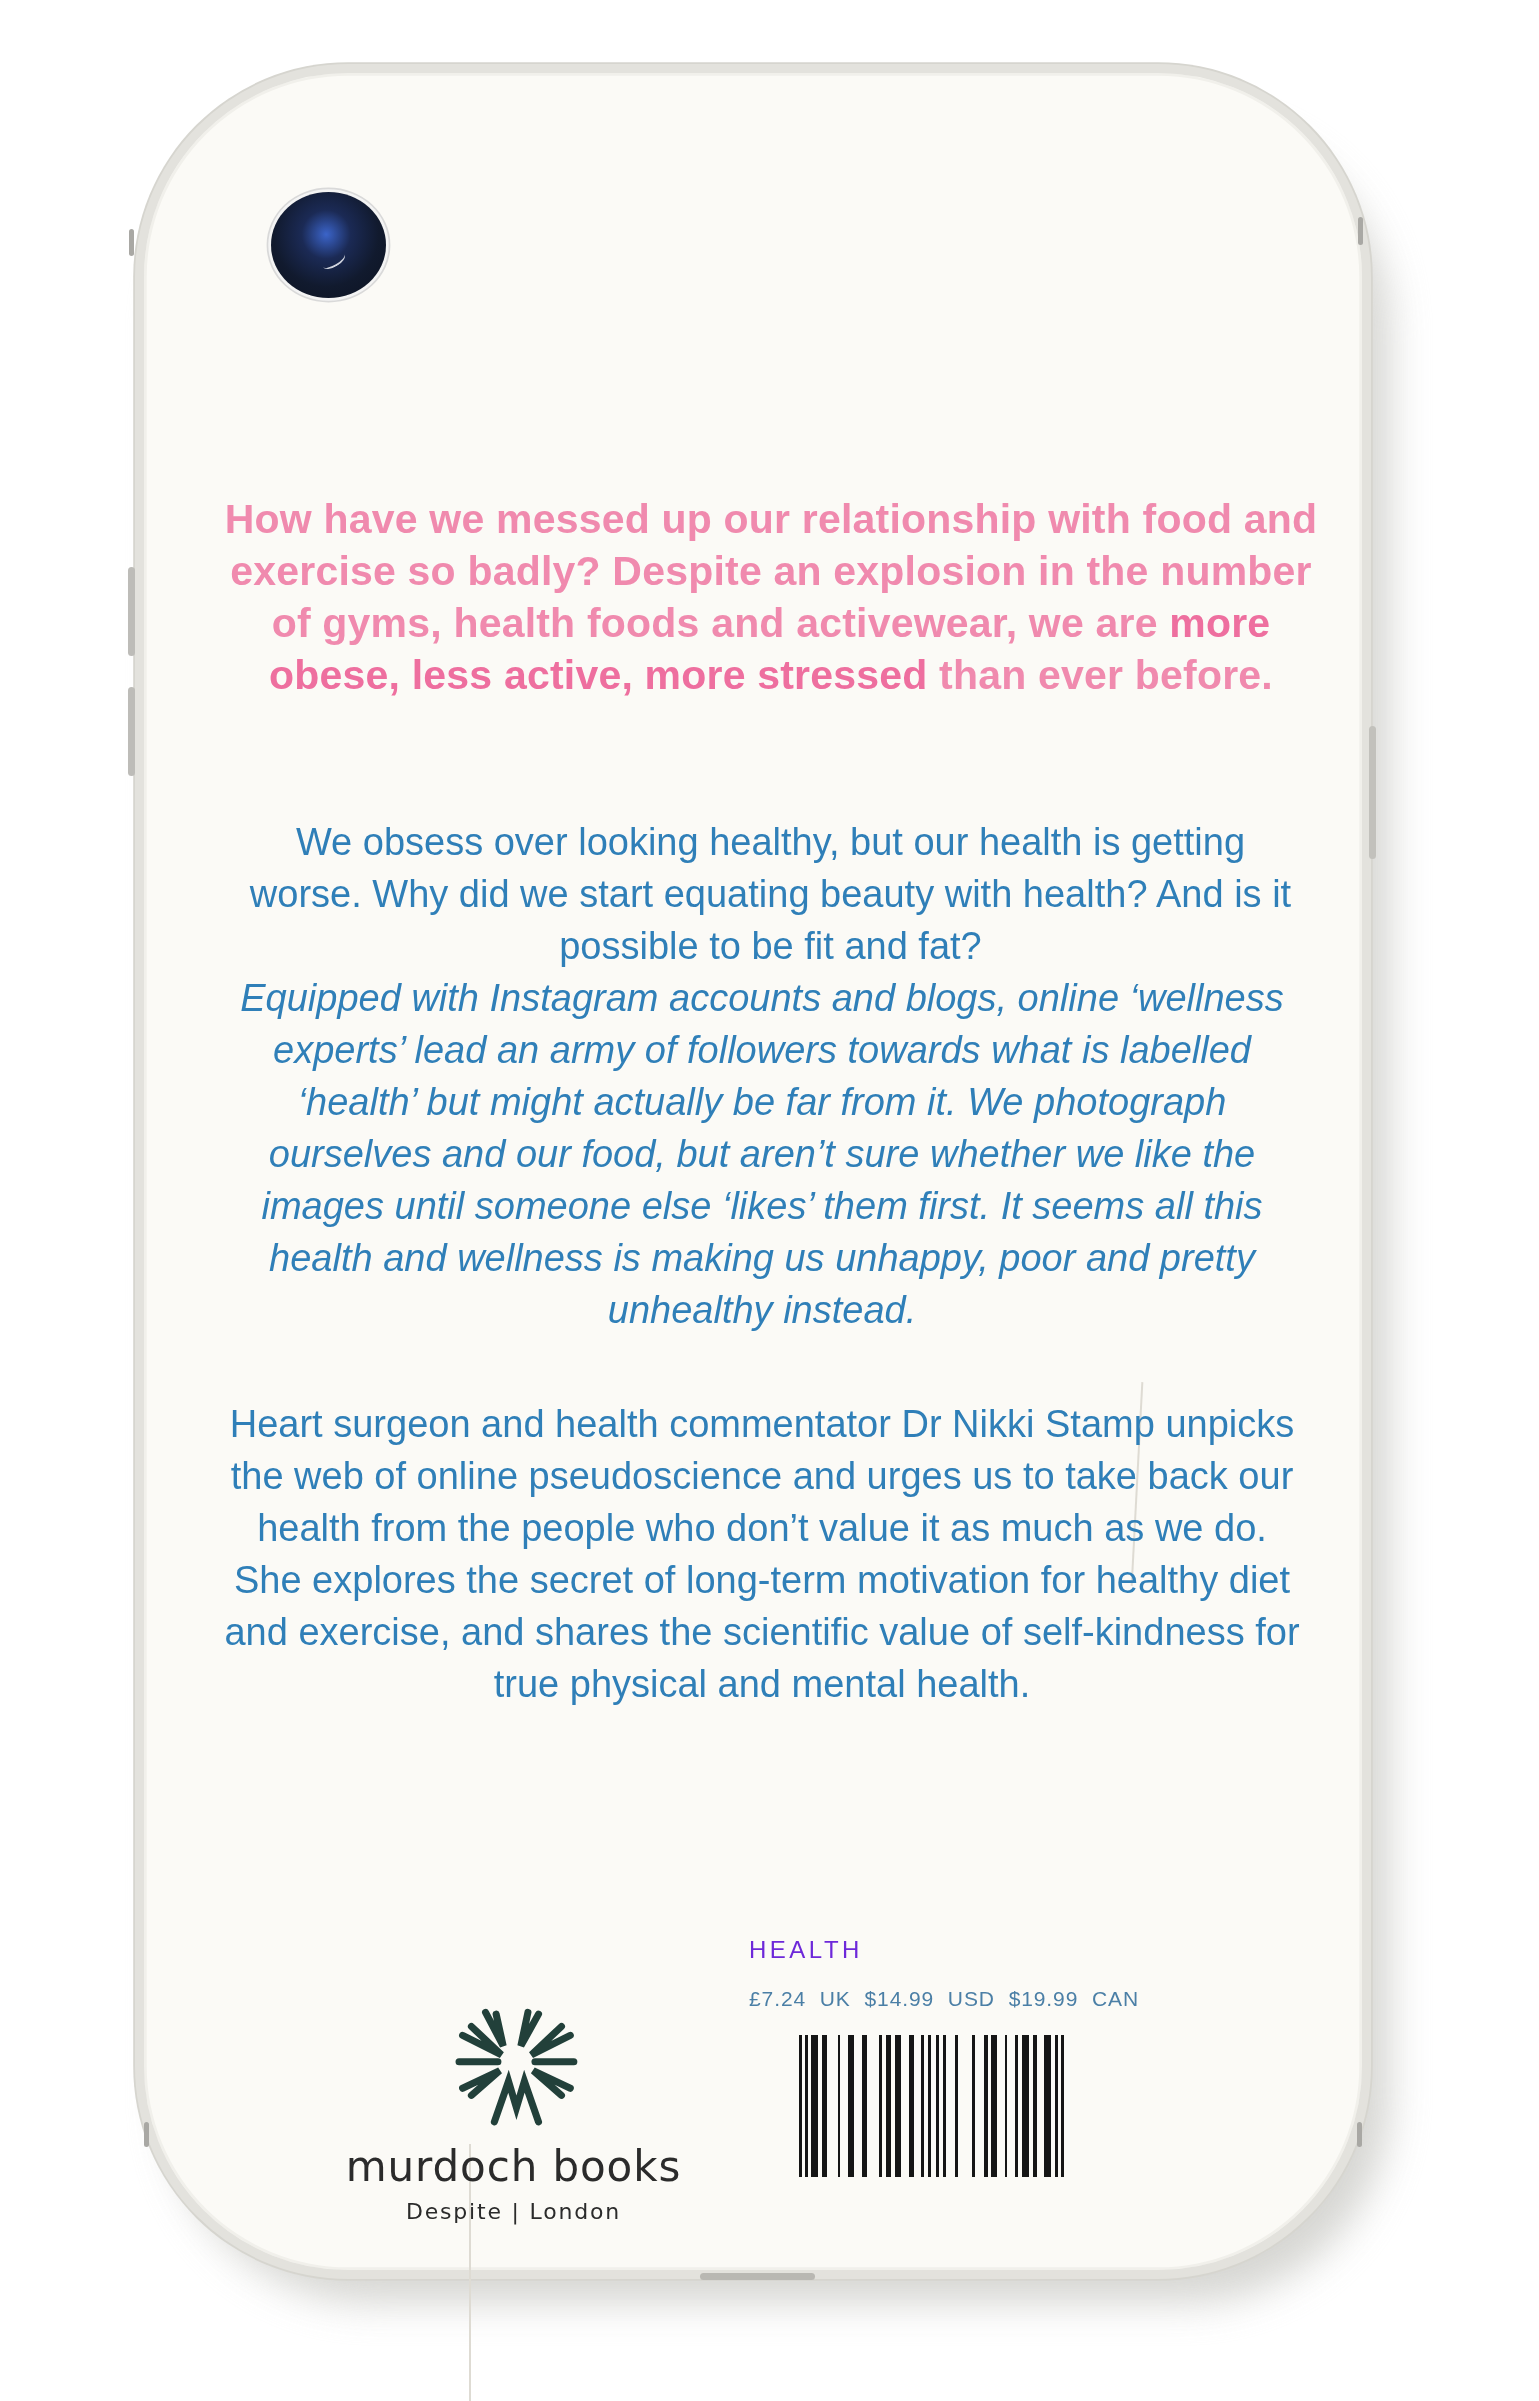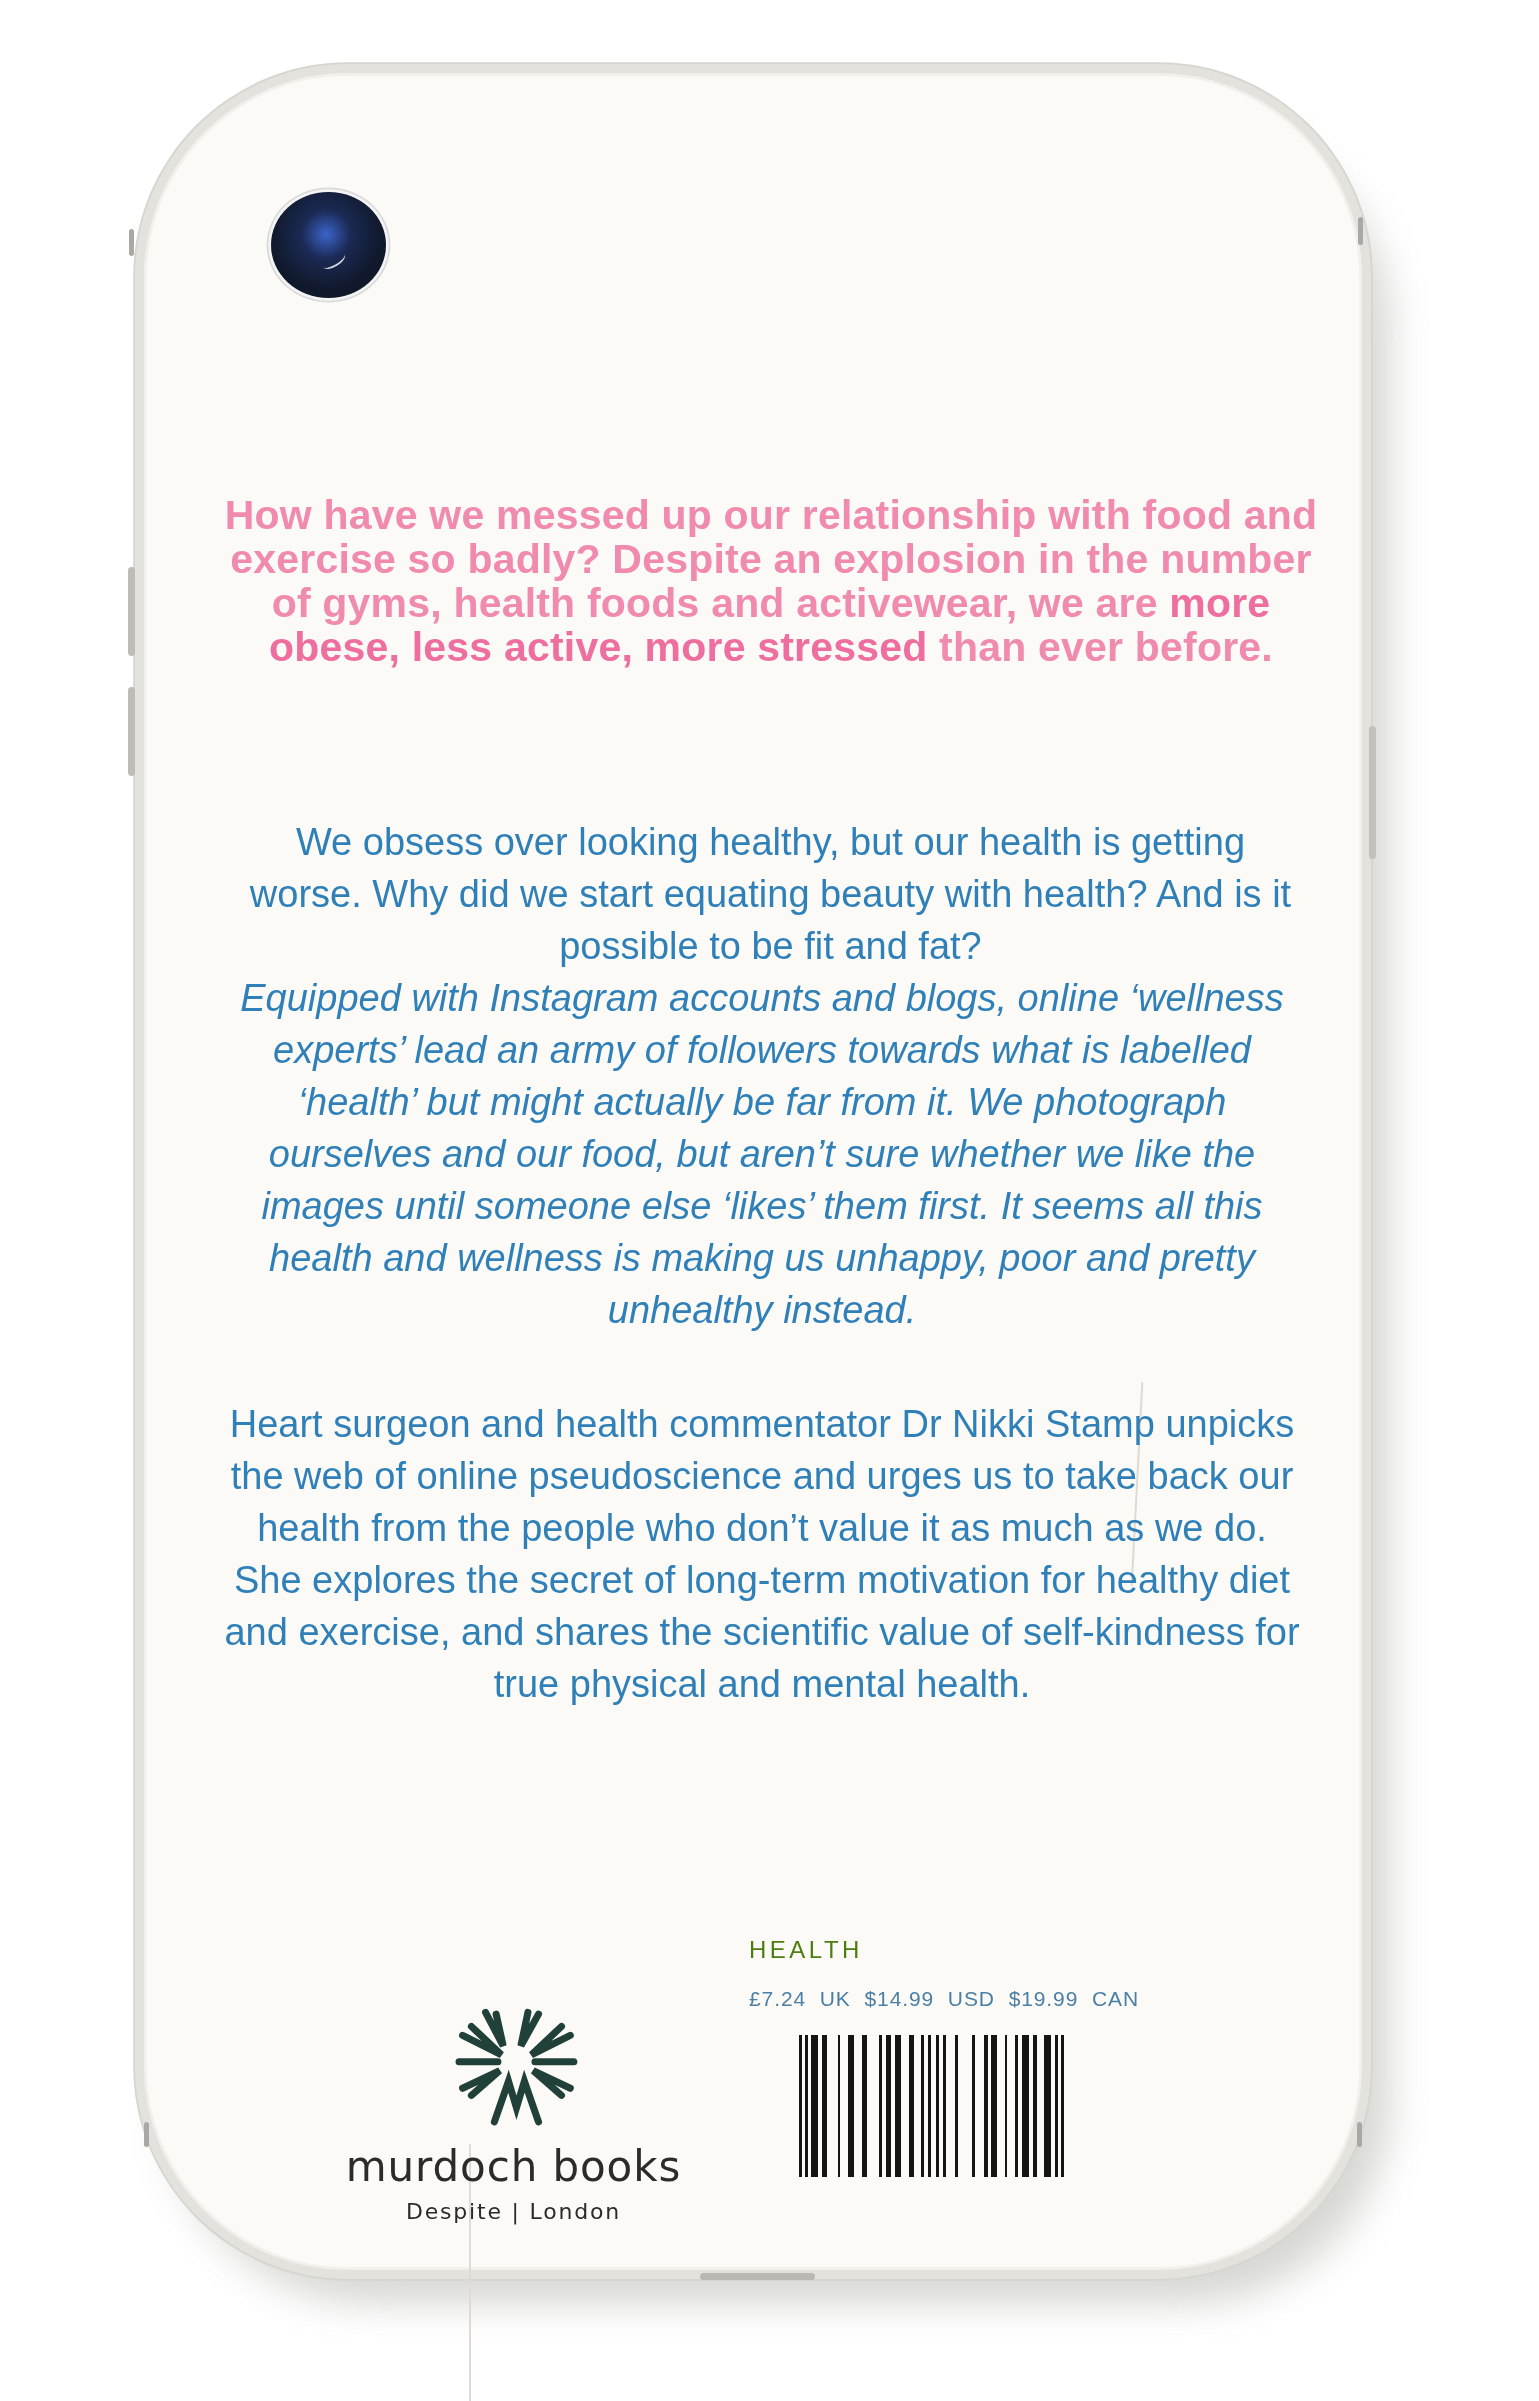--- a/index.html
+++ b/index.html
@@ -23,29 +23,29 @@
     position:absolute; left:271px; top:192px; width:115px; height:106px; border-radius:50%;
     background: radial-gradient(circle at 48% 40%, #3b64c9 0%, #1b2a55 28%, #111a2e 60%, #0c1220 100%);
     box-shadow: 0 0 0 2.7px #f4f4f4, 0 0 0 4.4px #d9d9d9;
   }
   .lens::after {
     content:""; position:absolute; left:50px; top:62px; width:25px; height:10.6px; border-radius:50%;
     border-bottom:2.7px solid #cfd3dd; transform:rotate(-30deg);
   }
   .blurb { position:absolute; left:213px; width:1116px; text-align:center; }
   .pink {
-    top:493px; color:#f08aae; font-weight:bold; font-size:41px; line-height:44px;
+    top:493px; color:#f08aae; font-weight:bold; font-size:41px; line-height:52px;
     letter-spacing:0.2px;
   }
   .pink .em { color:#ee6f9f; font-weight:bold; }
   .blue { color:#2f7fb8; font-size:38px; line-height:52px; }
   .p2 { top:784px; }
   .p3 { top:972px;font-style:italic; }
   .p4 { top:1370px;margin-top:28px; }
-  .category { position:absolute; left:749px; top:1936px; color:#4d7c0f; font-size:24px; letter-spacing:3.5px; }
+  .category { position:absolute; left:749px; top:1936px; color:#6d28d9; font-size:24px; letter-spacing:3.5px; }
   .prices { position:absolute; left:749px; top:1987px; color:#4b7fa6; font-size:21px; letter-spacing:0.9px; word-spacing:7px; }
   .barcode { position:absolute; left:764px; top:2035px; width:372px; height:186px; }
   .bars { position:absolute; left:35px; top:0; width:328px; height:142px; display:flex; align-items:stretch; }
   .bars span { display:block; background:#151515; height:100%; }
   .isbn { position:absolute; left:8.9px; top:133px; font-family:"Liberation Sans", sans-serif; font-size:41px; color:#222; letter-spacing:5.3px; }
   .logo { position:absolute; left:452px; top:2000px; width:128px; height:128px; }
   .publisher { position:absolute; left:345px; top:2142px; width:337px; text-align:center; color:#2b2b2b; font-size:42px; letter-spacing:0.9px; font-family:"DejaVu Sans", sans-serif; font-weight:400; }
   .cities { position:absolute; left:345px; top:2199px; width:337px; text-align:center; color:#2b2b2b; font-size:22px; letter-spacing:1.8px; font-family:"DejaVu Sans", sans-serif; }
   .crease { position:absolute; width:1.8px; background:#dedbd3; }
 </style>

